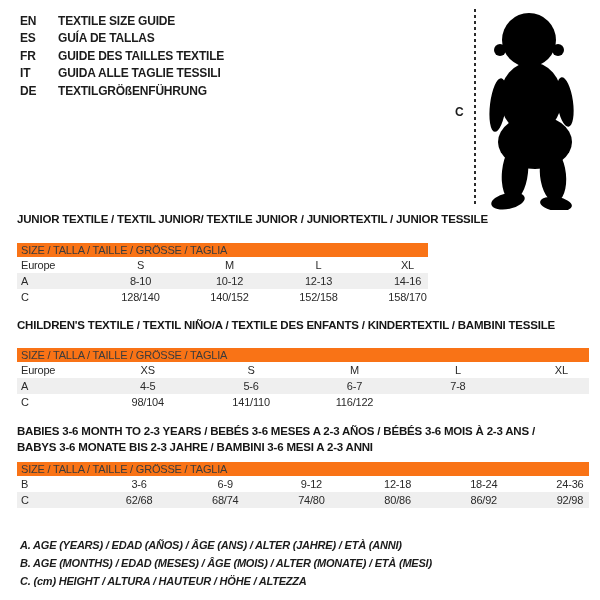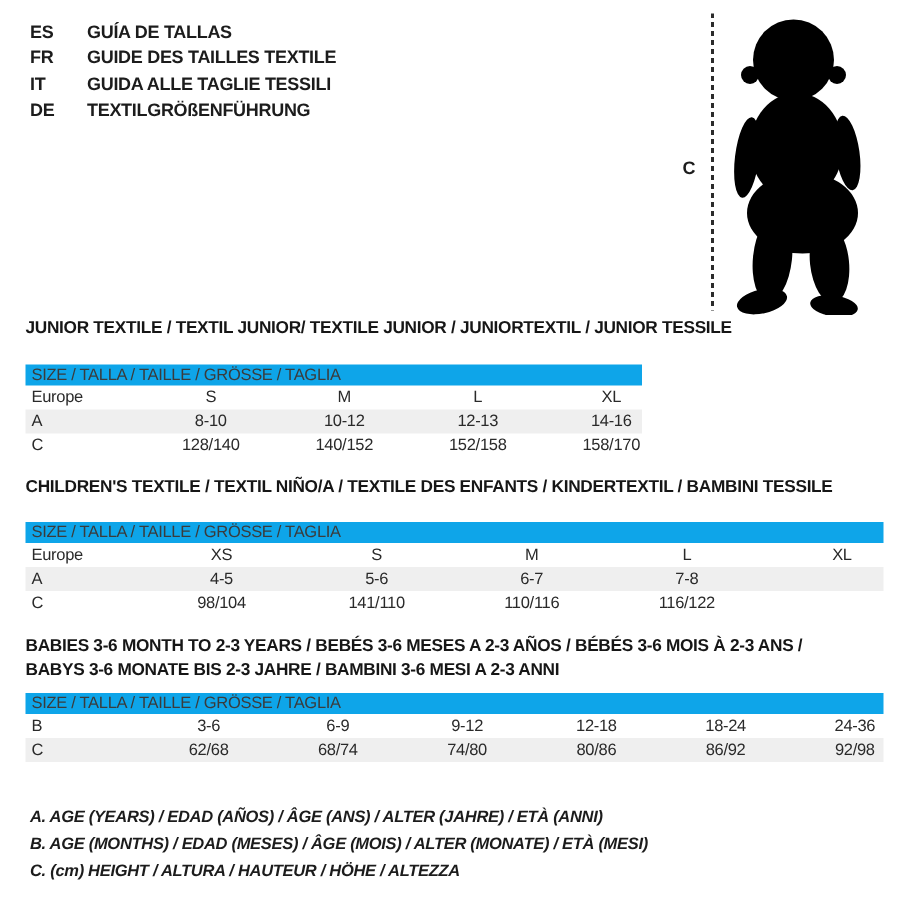--- a/index.html
+++ b/index.html
@@ -19,41 +19,45 @@
     left:474px;top:9px;width:2px;height:198px;
     background:repeating-linear-gradient(to bottom,#2b2b2b 0 3px,transparent 3px 6px);
   }
   .c-label{left:455px;top:105px;font-size:12px;font-weight:bold;color:#1c1c1c;}
   .baby-svg{left:484px;top:10px;}
 
   
   .tbl-title{left:17px;font-size:11.5px;font-weight:bold;letter-spacing:-0.2px;color:#161616;line-height:15px;white-space:nowrap;}
   .tbl{left:17px;}
   .tbl-header{
-    height:14px;line-height:14px;background:#0ea5e9;color:#3b3b3b;
+    height:14px;line-height:14px;background:#f97316;color:#3b3b3b;
     font-size:11px;letter-spacing:-0.2px;padding-left:4px;box-sizing:border-box;
   }
   .tbl-row{display:grid;height:16px;line-height:16px;font-size:11px;letter-spacing:-0.2px;color:#2a2a2a;gap:48px;}
   .tbl-row.shaded{background:#efefef;}
   .cols4{grid-template-columns:55px repeat(4,1fr);}
   .cols5{grid-template-columns:55px repeat(5,1fr);}
   .cols6{grid-template-columns:55px repeat(6,1fr);}
   .row-label{padding-left:4px;text-align:left;}
   .cell{text-align:center;}
   .w-junior{width:411px;}
   .w-wide{width:572px;}
 
   
   .legend{left:20px;top:536px;}
   .legend-line{font-size:11px;font-weight:bold;letter-spacing:-0.2px;line-height:18px;color:#1c1c1c;white-space:nowrap;font-style:italic;}
 </style>
 </head>
 <body>
 
 <div class="abs lang-block">
+  <div class="lang-row">
+    <span class="lang-code">EN</span>
+    <span class="lang-label">TEXTILE SIZE GUIDE</span>
+  </div>
   <div class="lang-row">
     <span class="lang-code">ES</span>
     <span class="lang-label">GUÍA DE TALLAS</span>
   </div>
   <div class="lang-row">
     <span class="lang-code">FR</span>
     <span class="lang-label">GUIDE DES TAILLES TEXTILE</span>
   </div>
   <div class="lang-row">
     <span class="lang-code">IT</span>
@@ -124,21 +128,20 @@
     <span class="row-label">A</span>
     <span class="cell">4-5</span>
     <span class="cell">5-6</span>
     <span class="cell">6-7</span>
     <span class="cell">7-8</span>
   </div>
   <div class="tbl-row cols5">
     <span class="row-label">C</span>
     <span class="cell">98/104</span>
     <span class="cell">141/110</span>
-    <span class="cell">110/116</span>
     <span class="cell">116/122</span>
   </div>
 </div>
 
 <div class="abs tbl-title" style="top:424px">BABIES 3-6 MONTH TO 2-3 YEARS / BEBÉS 3-6 MESES A 2-3 AÑOS / BÉBÉS 3-6 MOIS À 2-3 ANS /</div>
 <div class="abs tbl-title" style="top:440px">BABYS 3-6 MONATE BIS 2-3 JAHRE / BAMBINI 3-6 MESI A 2-3 ANNI</div>
 <div class="abs tbl w-wide" style="top:462px">
   <div class="tbl-header">SIZE / TALLA / TAILLE / GRÖSSE / TAGLIA</div>
   <div class="tbl-row cols6">
     <span class="row-label">B</span>

